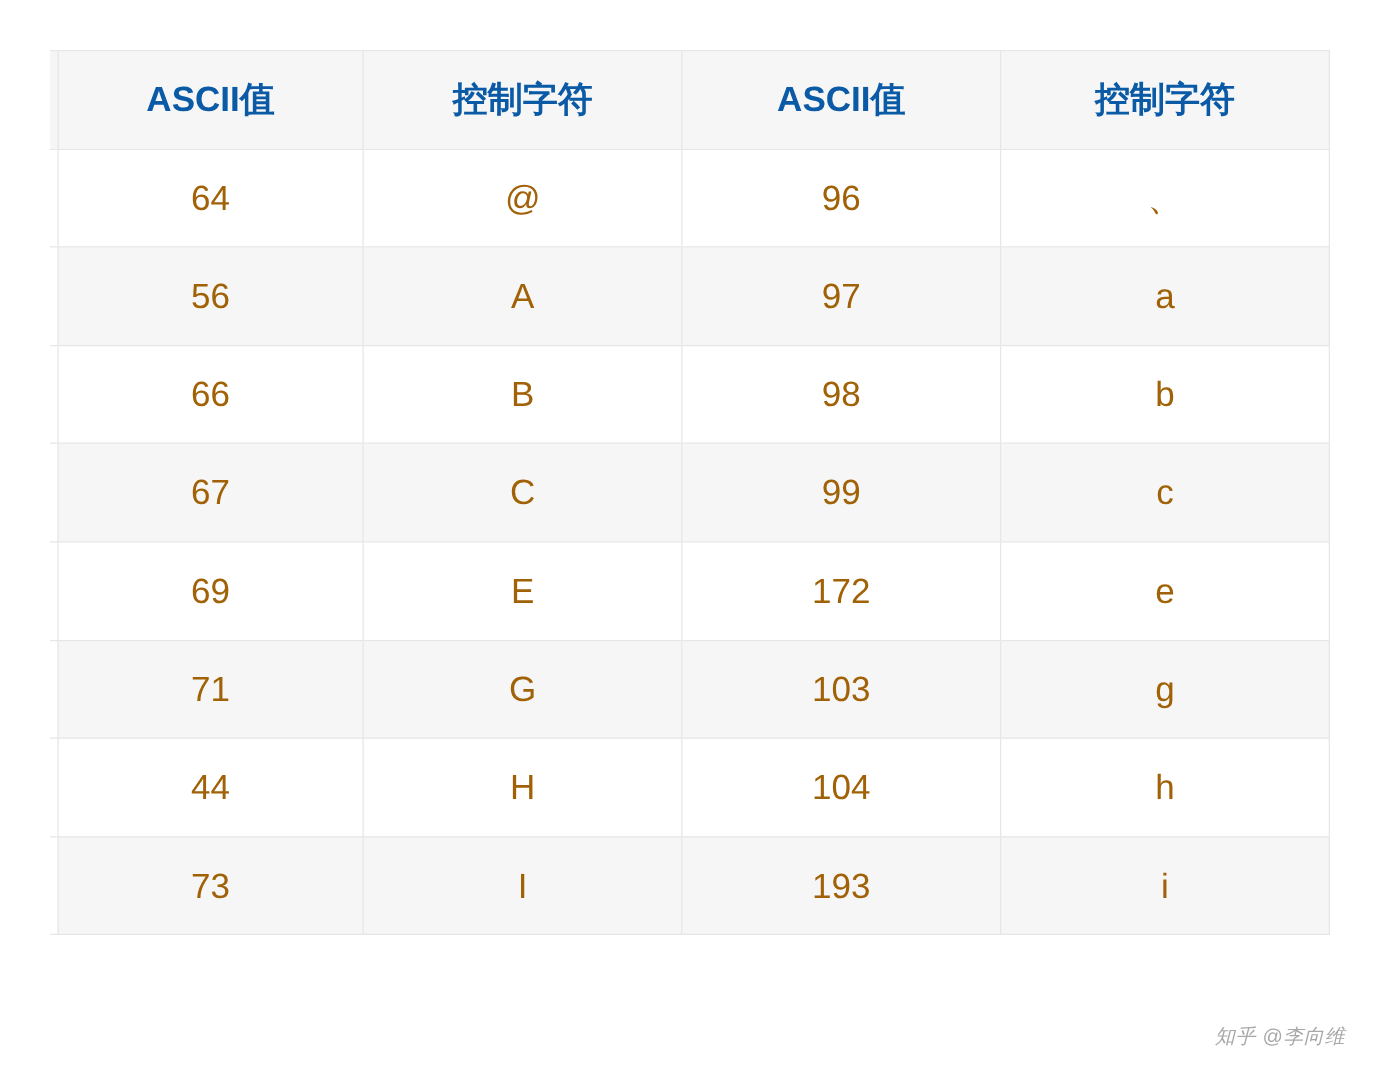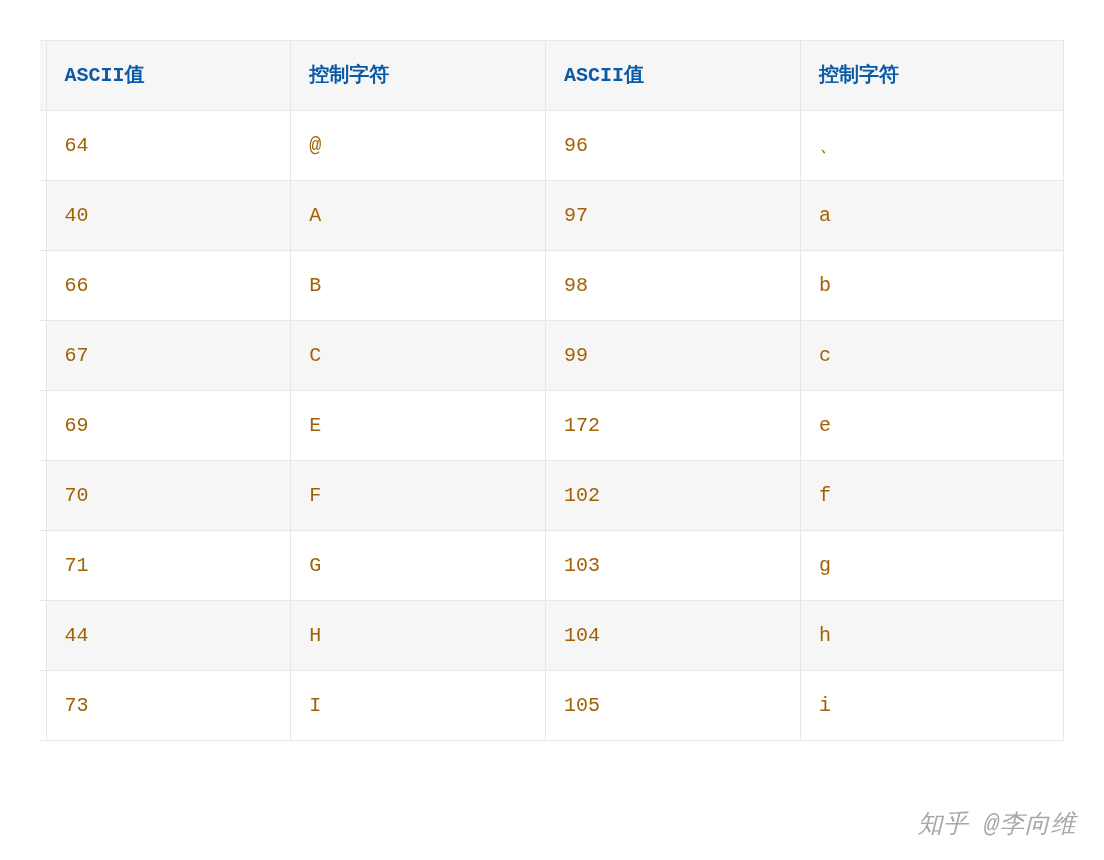--- a/index.html
+++ b/index.html
@@ -13,27 +13,26 @@
     }
     .container {
       padding: 40px 40px 0 40px;
     }
     table {
       width: 100%;
       border-collapse: collapse;
       table-layout: fixed;
     }
     th, td {
-      text-align: left;
+      text-align: center;
       padding: 22px 18px;
       border: 1px solid #e6e6e6;
-      font-size: 20px;
+      font-size: 28px;
       line-height: 1.2;
       height: 70px;
-      font-family: Liberation Mono, monospace;
     }
     th {
       background: #f6f6f6;
       color: #0b5aa6;
       font-weight: 700;
     }
     
     col.c-left { width: 6px; }
     col.c1 { width: 240px; }
     col.c2 { width: 250px; }
@@ -61,26 +60,26 @@
       background: #ffffff;
     }
     
     tbody td:not(.stub){ background:#ffffff; }
     thead th:not(.stub-th){ background:#f6f6f6; }
 
     .watermark {
       position: absolute;
       right: 28px;
       bottom: 20px;
-      font-size: 25px;
+      font-size: 16px;
       color: rgba(120,120,120,0.65);
       font-style: italic;
       letter-spacing: 0.5px;
       pointer-events: none;
-      font-family: Liberation Mono, monospace;
+      font-family: Liberation Sans, sans-serif;
     }
     .table-wrap{
       border-radius: 6px;
       box-shadow: 0 0 0 0 rgba(0,0,0,0);
     }
     
     .clip {
       height: 820px;
       overflow: hidden;
     }
@@ -110,21 +109,21 @@
       <tbody>
         <tr>
           <td class="stub"></td>
           <td>64</td>
           <td>@</td>
           <td>96</td>
           <td>、</td>
         </tr>
         <tr>
           <td class="stub"></td>
-          <td>40</td>
+          <td>56</td>
           <td>A</td>
           <td>97</td>
           <td>a</td>
         </tr>
         <tr>
           <td class="stub"></td>
           <td>66</td>
           <td>B</td>
           <td>98</td>
           <td>b</td>
@@ -138,44 +137,37 @@
         </tr>
         <tr>
           <td class="stub"></td>
           <td>69</td>
           <td>E</td>
           <td>172</td>
           <td>e</td>
         </tr>
         <tr>
           <td class="stub"></td>
-          <td>70</td>
-          <td>F</td>
-          <td>102</td>
-          <td>f</td>
-        </tr>
-        <tr>
-          <td class="stub"></td>
           <td>71</td>
           <td>G</td>
           <td>103</td>
           <td>g</td>
         </tr>
         <tr>
           <td class="stub"></td>
           <td>44</td>
           <td>H</td>
           <td>104</td>
           <td>h</td>
         </tr>
         <tr>
           <td class="stub"></td>
           <td>73</td>
           <td>I</td>
-          <td>105</td>
+          <td>193</td>
           <td>i</td>
         </tr>
       </tbody>
     </table>
   </div>
 </div>
 
 <div class="watermark">知乎 @李向维</div>
 
 </body></html>

